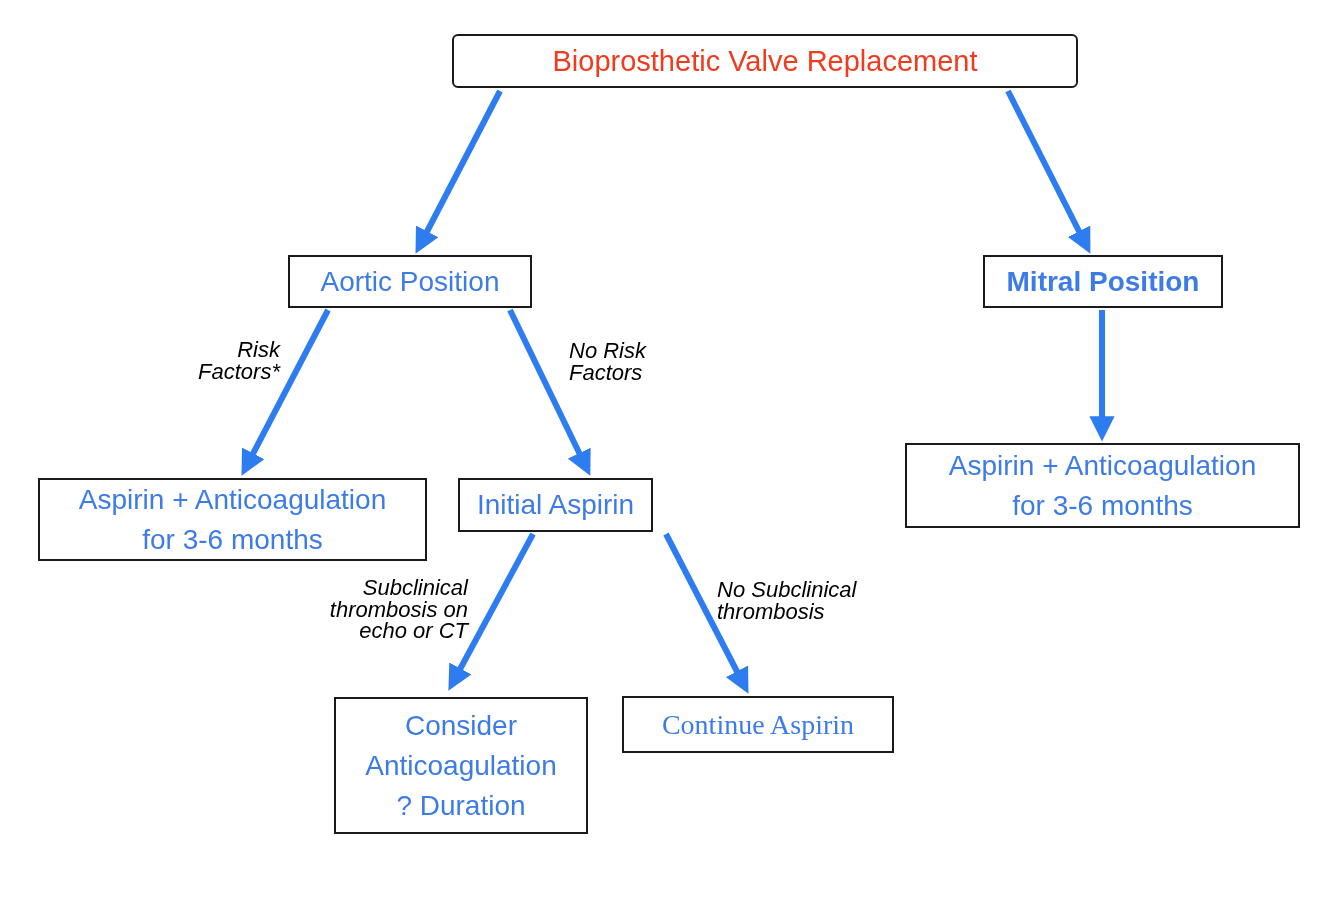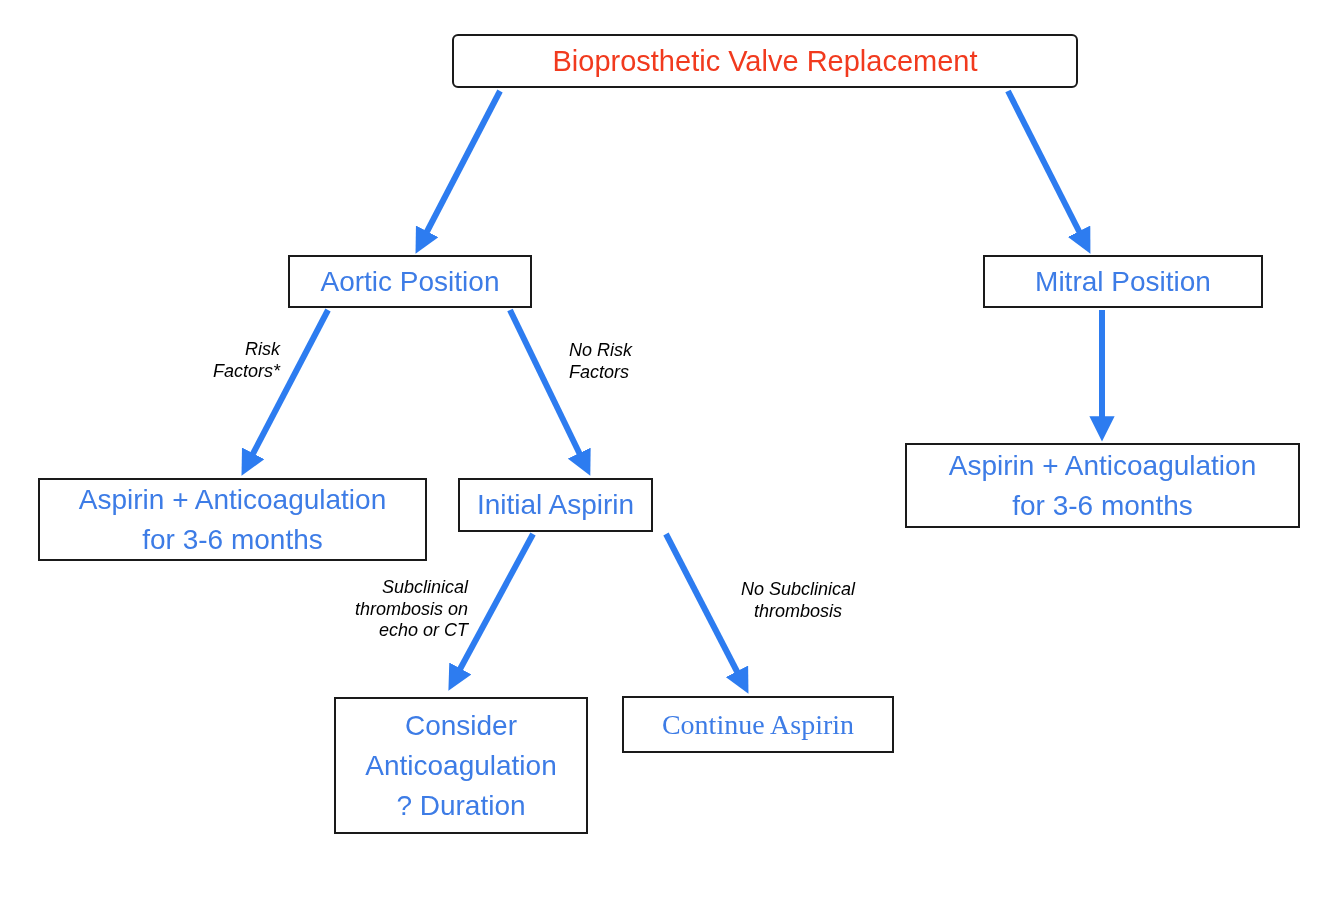--- a/index.html
+++ b/index.html
@@ -34,39 +34,39 @@
     line-height: 40px;
     white-space: pre-line;
   }
   #node-root {
     left: 452px; top: 34px; width: 626px; height: 54px;
     color: #f13a1e;
     font-size: 29px;
     border-radius: 6px;
   }
   #node-aortic        { left: 288px;  top: 255px; width: 244px; height: 53px; }
-  #node-mitral        { left: 983px;  top: 255px; width: 280px; height: 53px; }
+  #node-mitral        { left: 983px;  top: 255px; width: 240px; height: 53px; font-weight: bold; }
   #node-aspirin-left  { left: 38px;   top: 478px; width: 389px; height: 83px; }
   #node-initial       { left: 458px;  top: 478px; width: 195px; height: 54px; }
   #node-aspirin-right { left: 905px;  top: 443px; width: 395px; height: 85px; }
   #node-consider      { left: 334px;  top: 697px; width: 254px; height: 137px; }
   #node-continue      { left: 622px;  top: 696px; width: 272px; height: 57px; font-family: Liberation Serif, serif; }
 
   .edge-label {
     position: absolute;
     font-style: italic;
-    font-size: 18px;
+    font-size: 22px;
     line-height: 21.5px;
     color: #000000;
     white-space: pre-line;
   }
   #label-risk          { left: 150px; top: 339px; width: 130px; text-align: right; }
   #label-no-risk       { left: 569px; top: 340px; text-align: left; }
   #label-subclinical   { left: 325px; top: 577px; width: 143px; text-align: right; }
-  #label-no-subclinical{ left: 741px; top: 579px; text-align: center; }
+  #label-no-subclinical{ left: 717px; top: 579px; text-align: left; }
 </style>
 </head>
 <body>
 
 <div id="canvas">
 
   <svg id="arrows" viewBox="0 0 1335 900" xmlns="http://www.w3.org/2000/svg">
     <defs>
       <marker id="ah" viewBox="0 0 10 10" refX="7" refY="5" markerWidth="4.2" markerHeight="4.2" orient="auto">
         <path d="M0,0 L10,5 L0,10 Z" fill="#2d7cf0"></path>

